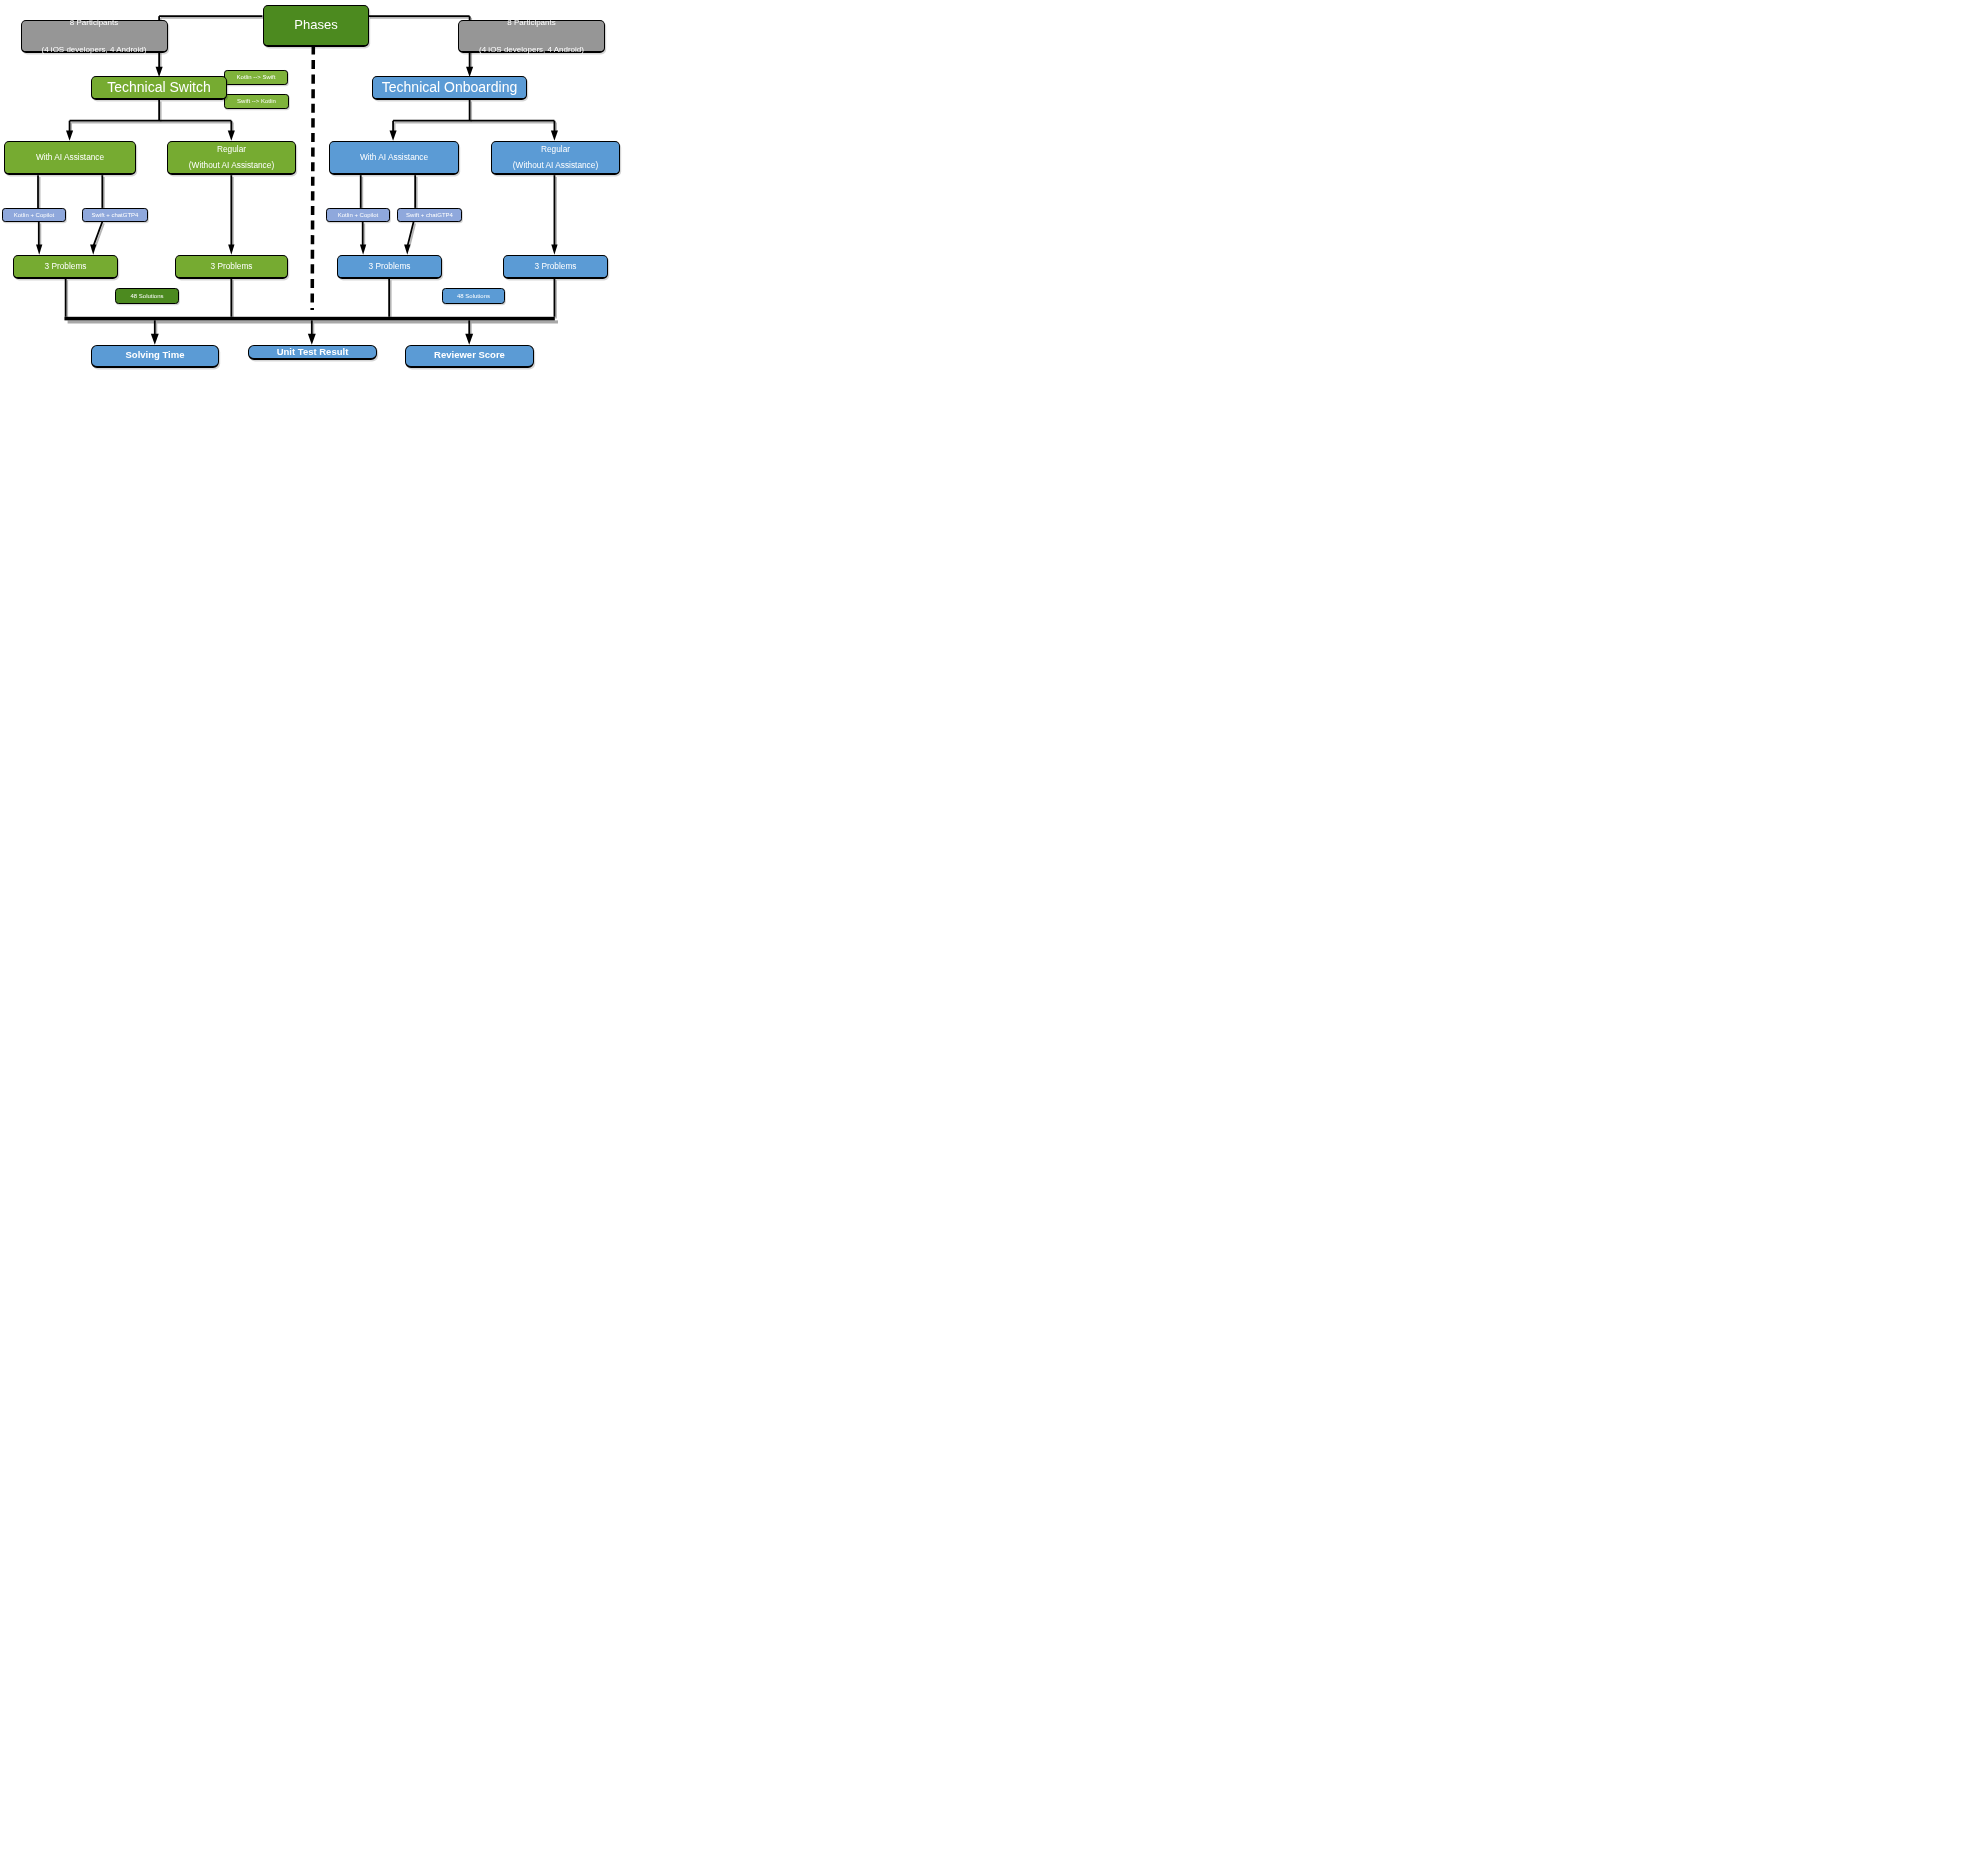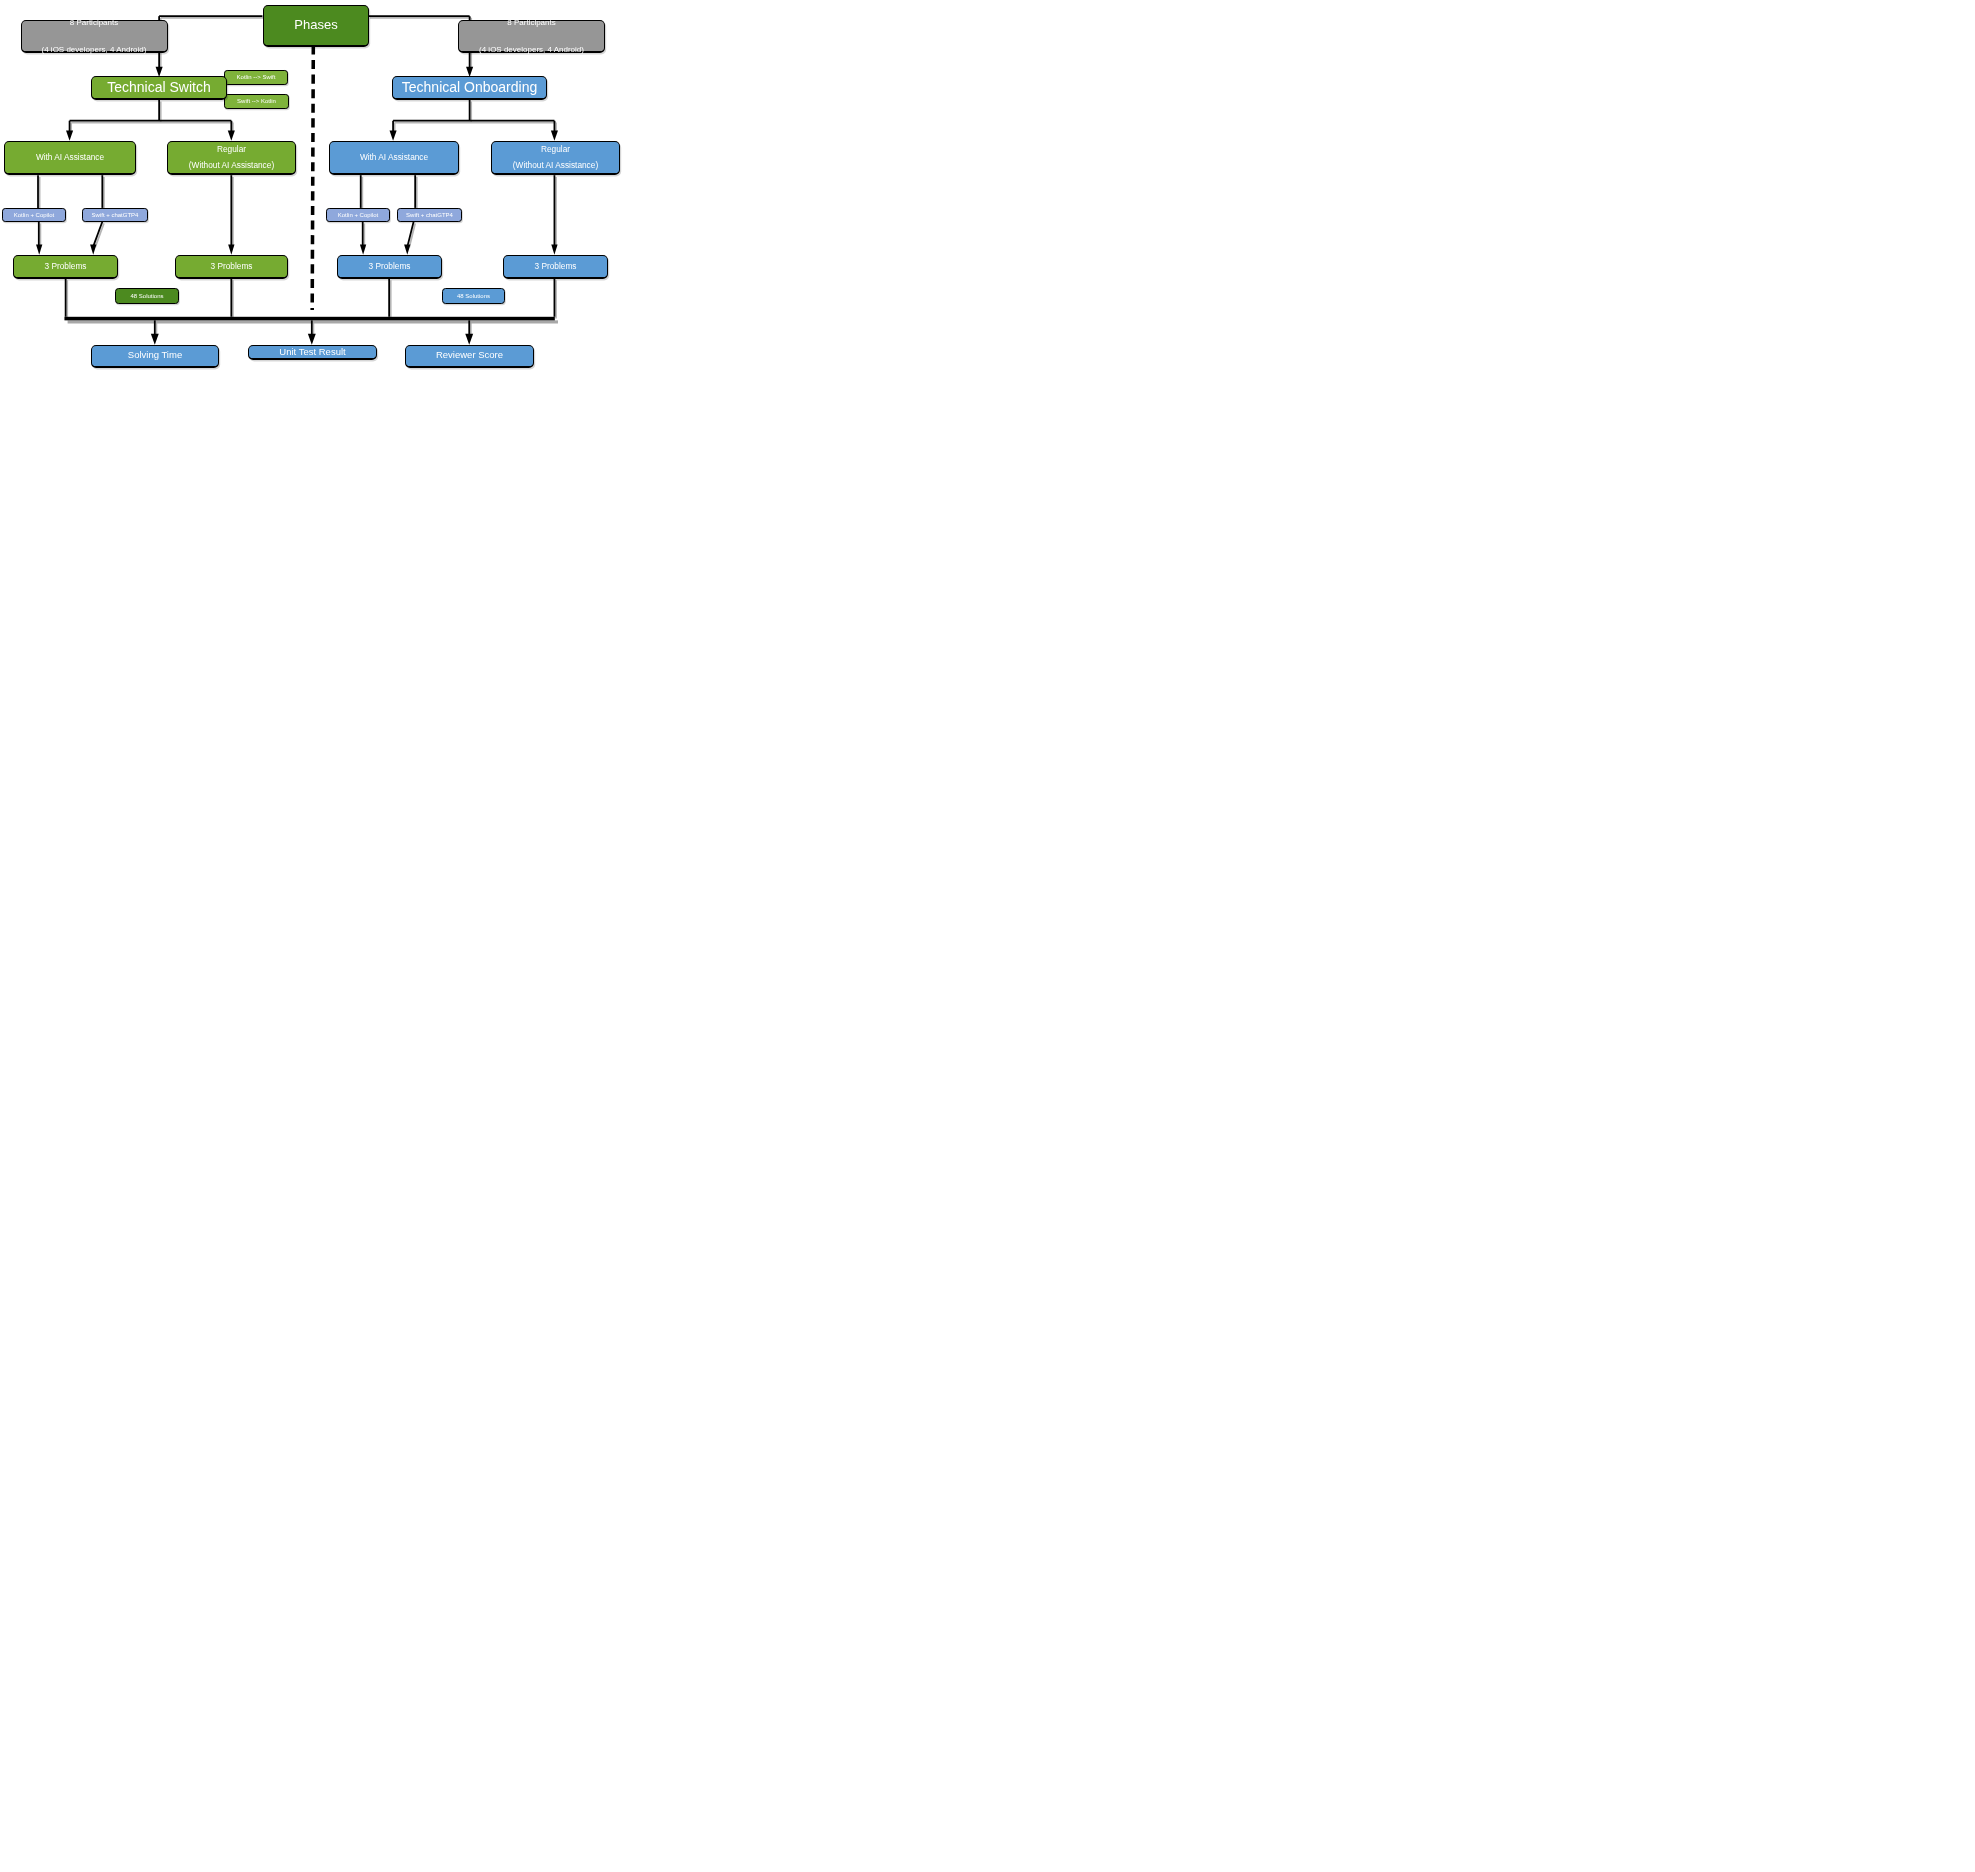--- a/index.html
+++ b/index.html
@@ -18,21 +18,21 @@
   .small{border-width:1.2px;border-bottom-width:1.6px;border-radius:3.2px;box-shadow:0.8px 1.2px 0 rgba(0,0,0,0.16);}
   .z1{z-index:1;}
   .dark-green{background:#4C8A1F;}
   .green{background:#76AB31;}
   .tag-green{background:#7FB33B;}
   .blue{background:#5B9BD5;}
   .peri{background:#8FA8DC;}
   .gray{background:#969696;}
   .fs33{font-size:13px;}
   .fs27{font-size:14px;}
-  .fs24{font-size:9.5px;font-weight:normal;}
+  .fs24{font-size:9.5px;font-weight:bold;border-radius:6px;}
   .fs21{font-size:8.3px;}
   .fs20{font-size:8px;}
   .fs15{font-size:6px;}
   .gap6{gap:18px;}
   .gap16{gap:6.3px;}
 </style>
 </head>
 <body>
 
 <div class="canvas">
@@ -141,21 +141,21 @@
 
   <div class="box tag-green small fs15 z1" style="left:224px;top:70px;width:64px;height:15.4px;">
     <span>Kotlin --&gt; Swift</span>
   </div>
   <div class="box tag-green small fs15 z1" style="left:224px;top:94px;width:65px;height:15px;">
     <span>Swift --&gt; Kotlin</span>
   </div>
   <div class="box green fs27" style="left:91px;top:76px;width:136px;height:24px;">
     <span>Technical Switch</span>
   </div>
-  <div class="box blue fs27" style="left:392px;top:76px;width:155px;height:24px;">
+  <div class="box blue fs27" style="left:372px;top:76px;width:155px;height:24px;">
     <span>Technical Onboarding</span>
   </div>
 
   <div class="box green fs21" style="left:4px;top:141px;width:132px;height:34px;">
     <span>With AI Assistance</span>
   </div>
   <div class="box green fs21 gap16" style="left:167px;top:141px;width:129px;height:34px;">
     <span>Regular</span>
     <span>(Without AI Assistance)</span>
   </div>

